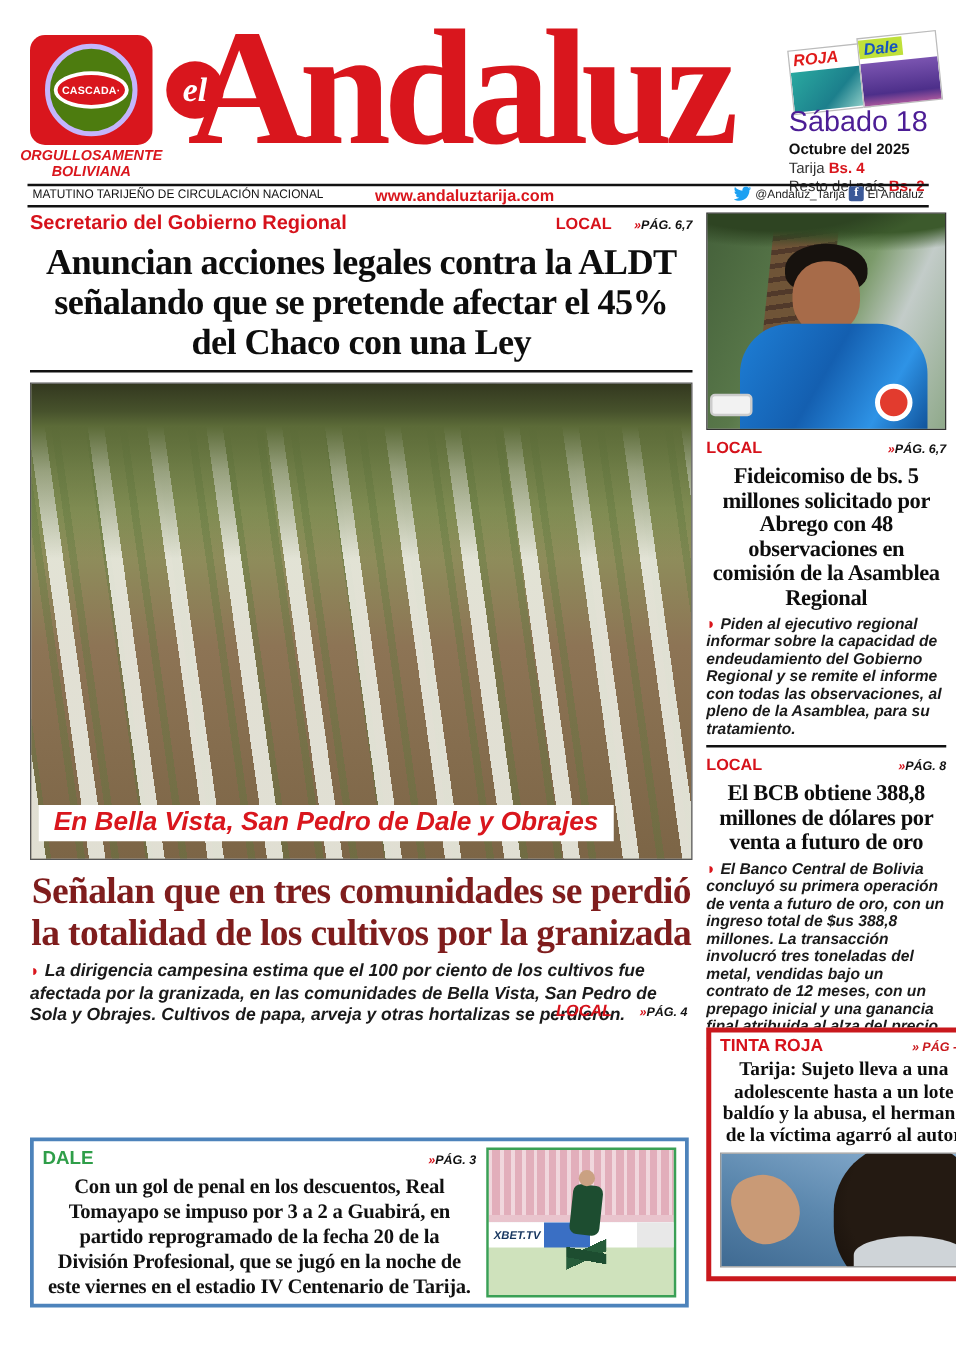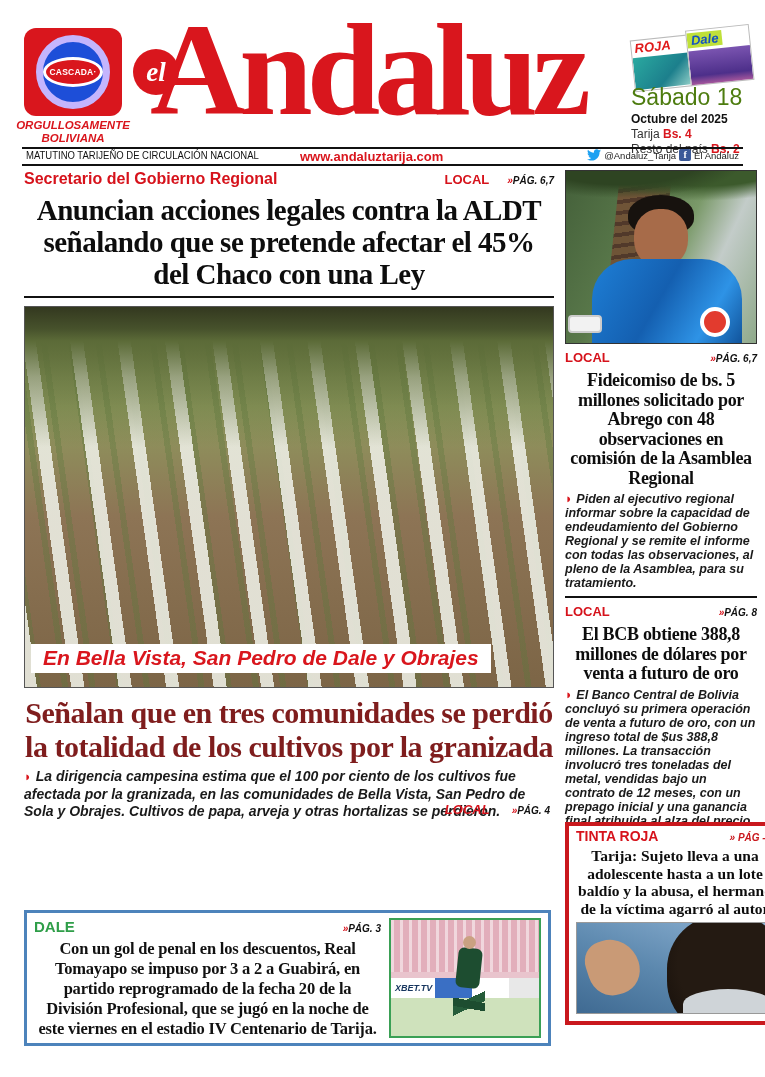--- a/index.html
+++ b/index.html
@@ -1,38 +1,38 @@
 <!DOCTYPE html>
 <html><head>
 <meta charset="utf-8">
 <style>
   * { margin:0; padding:0; box-sizing:border-box; }
   body { background:#888; font-family:"Liberation Sans", sans-serif; }
   .page { position:relative; width:765px; height:1077px; background:#fff; margin:0 auto; overflow:hidden; }
 
   
   .logo-box { position:absolute; left:24px; top:28px; width:98px; height:88px; background:#d9161d; border-radius:12px; display:flex; align-items:center; justify-content:center; }
-  .logo-ring { width:74px; height:74px; border-radius:50%; border:7px solid #c4b5fd; background:#1d4ed8; display:flex; align-items:center; justify-content:center; }
+  .logo-ring { width:74px; height:74px; border-radius:50%; border:4px solid #c4b5fd; background:#4d7c0f; display:flex; align-items:center; justify-content:center; }
   .logo-oval { width:60px; height:30px; border:3px solid #fff; border-radius:50%; background:#d9161d; display:flex; align-items:center; justify-content:center; }
   .logo-oval span { color:#fff; font-size:8.5px; font-weight:bold; letter-spacing:.2px; }
   .logo-tagline { position:absolute; left:14px; top:119px; width:118px; text-align:center; color:#d9161d; font-weight:bold; font-style:italic; font-size:11.5px; line-height:12.5px; }
 
   .el-circle { position:absolute; left:133px; top:49px; width:46px; height:46px; border-radius:50%; background:#d9161d; color:#fff; font-family:"Liberation Serif",serif; font-style:italic; font-weight:bold; font-size:27px; display:flex; align-items:center; justify-content:center; z-index:3; }
   .masthead-title { position:absolute; left:150px; top:4px; width:480px; color:#d9161d; font-family:"Liberation Serif",serif; font-weight:bold; font-size:132px; line-height:1; letter-spacing:-6px; z-index:2; }
 
   .supplements { position:absolute; left:632px; top:30px; width:122px; height:58px; transform:rotate(-6deg); }
   .supp-cover { position:absolute; border:1px solid #bbb; background:#fff; overflow:hidden; }
   .supp-left { left:0; top:4px; width:62px; height:52px; }
   .supp-left .supp-name { color:#e01a1a; font-weight:bold; font-style:italic; font-size:13px; padding-left:3px; }
   .supp-left .supp-img { height:32px; background:linear-gradient(135deg,#2aa9a0,#1c7f8c 60%,#9fd8cf); margin-top:2px; }
   .supp-right { left:56px; top:0; width:64px; height:56px; }
   .supp-right .supp-name { color:#1553c0; font-weight:bold; font-style:italic; font-size:13px; background:#bfe03a; display:inline-block; padding:0 4px; }
   .supp-right .supp-img { height:36px; background:linear-gradient(180deg,#7a54b0,#4d2f8a 70%,#b95fa0); margin-top:2px; }
 
-  .date-day { position:absolute; left:631px; top:84px; font-size:23px; color:#4d7c0f; }
+  .date-day { position:absolute; left:631px; top:84px; font-size:23px; color:#4c1d95; }
   .date-lines { position:absolute; left:631px; top:112px; font-size:12px; line-height:15px; color:#333; }
   .date-lines .b { font-weight:bold; color:#111; }
   .price-val { color:#d9161d; font-weight:bold; }
 
   .head-rule-top { position:absolute; left:22px; top:147px; width:721px; height:2px; background:#111; }
   .head-rule-bot { position:absolute; left:22px; top:164px; width:721px; height:2px; background:#111; }
   .head-tagline { position:absolute; left:26px; top:150px; font-size:10px; color:#111; transform:scaleX(.95); transform-origin:left; white-space:nowrap; }
   .head-site { position:absolute; left:300px; top:149px; font-size:13px; font-weight:bold; color:#d9161d; }
   .head-social { position:absolute; right:26px; top:149px; display:flex; align-items:center; gap:3px; font-size:9.5px; color:#222; }
   .fb-icon { width:12px; height:12px; background:#3b5998; color:#fff; border-radius:2px; font-weight:bold; font-size:10px; text-align:center; line-height:12px; font-family:"Liberation Serif",serif; }

